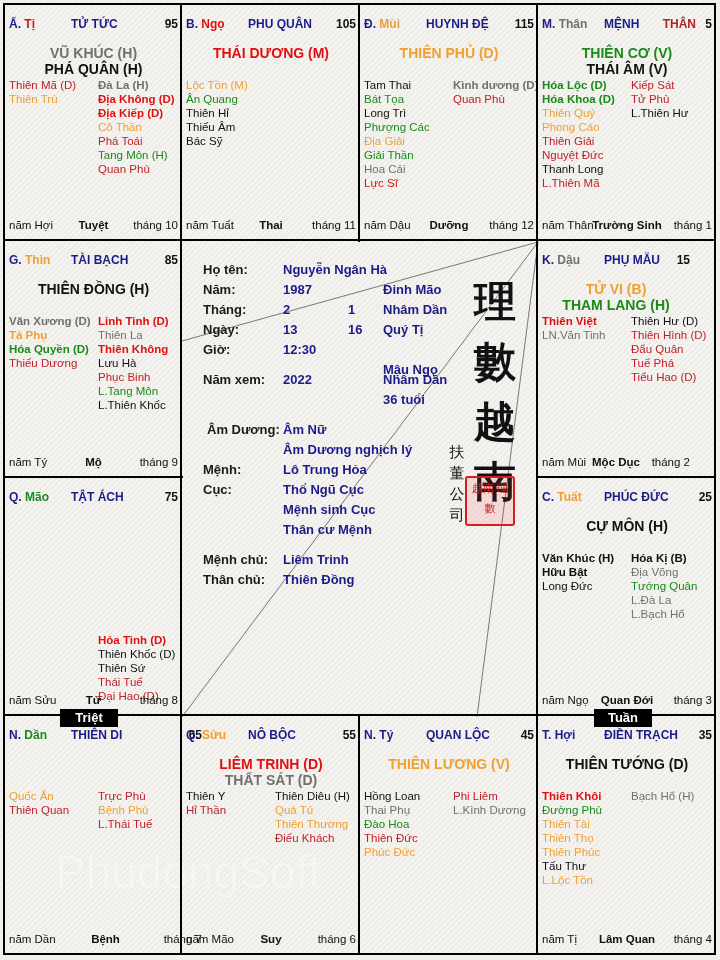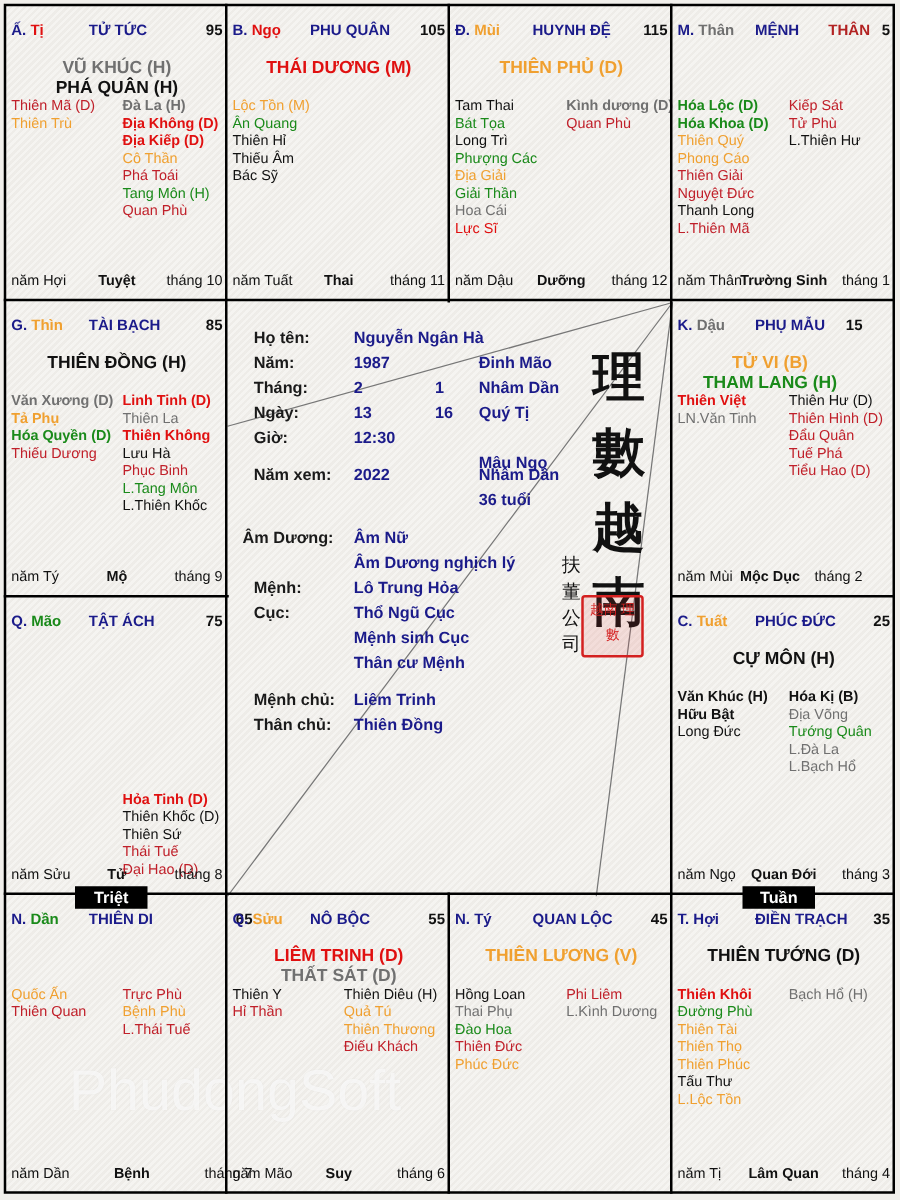--- a/index.html
+++ b/index.html
@@ -155,20 +155,24 @@
       <span class="m">tháng 12</span>
       </div>
     </div>
     <div class="cell" style="left: 538px; top: 5px; width: 178px; height: 236px; border: none;">
       <div class="head">
       <span class="can"><span class="c1">M.</span> <span style="color:#707070">Thân</span></span>
       <span class="palace">MỆNH</span>
         <span class="than">THÂN</span>
         <span class="age">5</span>
       </div>
+      <div class="mains">
+        <div style="color:#1a8a1a">THIÊN CƠ (V)</div>
+        <div style="color:#111111">THÁI ÂM (V)</div>
+      </div>
       <div class="stars" style="">
         <div class="col l">
           <div class="s b" style="color:#1a8a1a">Hóa Lộc (D)</div>
           <div class="s b" style="color:#1a8a1a">Hóa Khoa (D)</div>
           <div class="s" style="color:#f0a030">Thiên Quý</div>
           <div class="s" style="color:#f0a030">Phong Cáo</div>
           <div class="s" style="color:#c0202a">Thiên Giải</div>
           <div class="s" style="color:#c0202a">Nguyệt Đức</div>
           <div class="s" style="color:#111111">Thanh Long</div>
           <div class="s" style="color:#c0202a">L.Thiên Mã</div>
@@ -430,21 +434,21 @@
 
     <span class="lbl" style="left:20px; top:98px;">Giờ:</span>
     <span class="val" style="left:100px; top:98px;text-align:center;">12:30</span>
     <span class="val" style="left:200px; top:98px;margin-top:20px;">Mậu Ngọ</span>
 
     <span class="lbl" style="left:20px; top:128px;">Năm xem:</span>
     <span class="val" style="left:100px; top:128px;">2022</span>
     <span class="val" style="left:200px; top:128px;">Nhâm Dần</span>
     <span class="val" style="left:200px; top:148px;">36 tuổi</span>
 
-    <span class="lbl" style="left:11px; top:178px;">Âm Dương:</span>
+    <span class="lbl" style="left:24px; top:178px;">Âm Dương:</span>
     <span class="val" style="left:100px; top:178px;">Âm Nữ</span>
     <span class="val" style="left:100px; top:198px;">Âm Dương nghịch lý</span>
 
     <span class="lbl" style="left:20px; top:218px;">Mệnh:</span>
     <span class="val" style="left:100px; top:218px;">Lô Trung Hỏa</span>
 
     <span class="lbl" style="left:20px; top:238px;">Cục:</span>
     <span class="val" style="left:100px; top:238px;">Thổ Ngũ Cục</span>
     <span class="val" style="left:100px; top:258px;">Mệnh sinh Cục</span>
     <span class="val" style="left:100px; top:278px;">Thân cư Mệnh</span>

